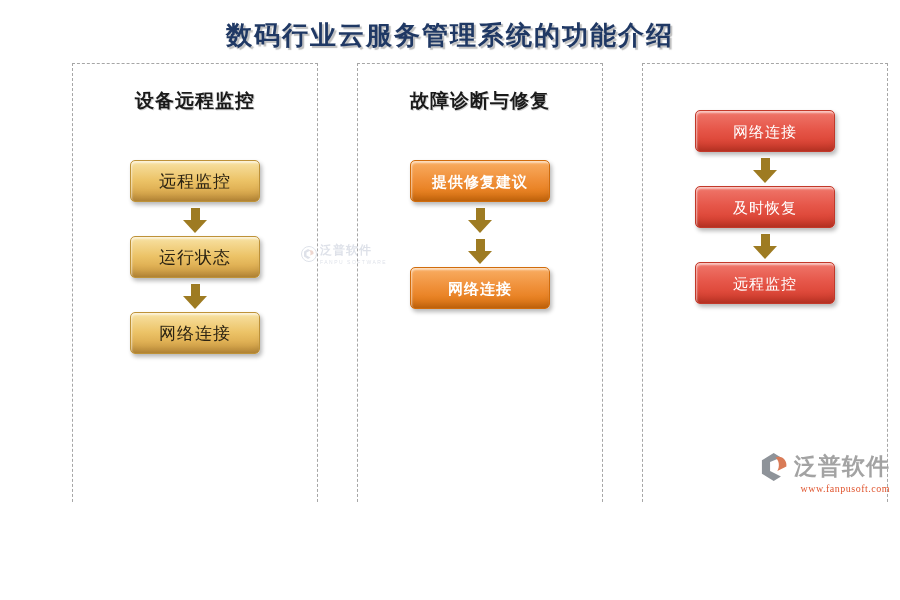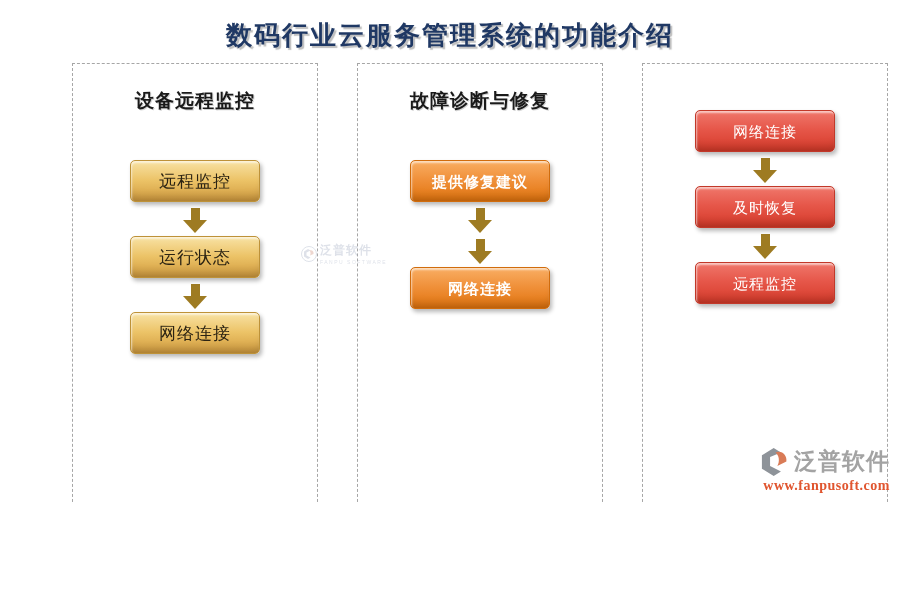--- a/index.html
+++ b/index.html
@@ -138,22 +138,22 @@
   .footer .brand {
     font-family: "Liberation Serif", "DejaVu Serif", serif;
     font-size: 23px;
     font-weight: bold;
     color: var(--color-footer_brand, #A3A3A3);
     letter-spacing: 1px;
     margin-left: 4px;
   }
   .footer .url {
     font-family: "Liberation Serif", "DejaVu Serif", serif;
-    font-size: 14px;
-    font-weight: bold;
+    font-size: 10px;
+    font-weight: normal;
     color: var(--color-footer_url, #E0552F);
     margin-top: 1px;
     letter-spacing: 0.5px;
   }
 </style>
 </head>
 <body>
 
 <div class="canvas">
 

